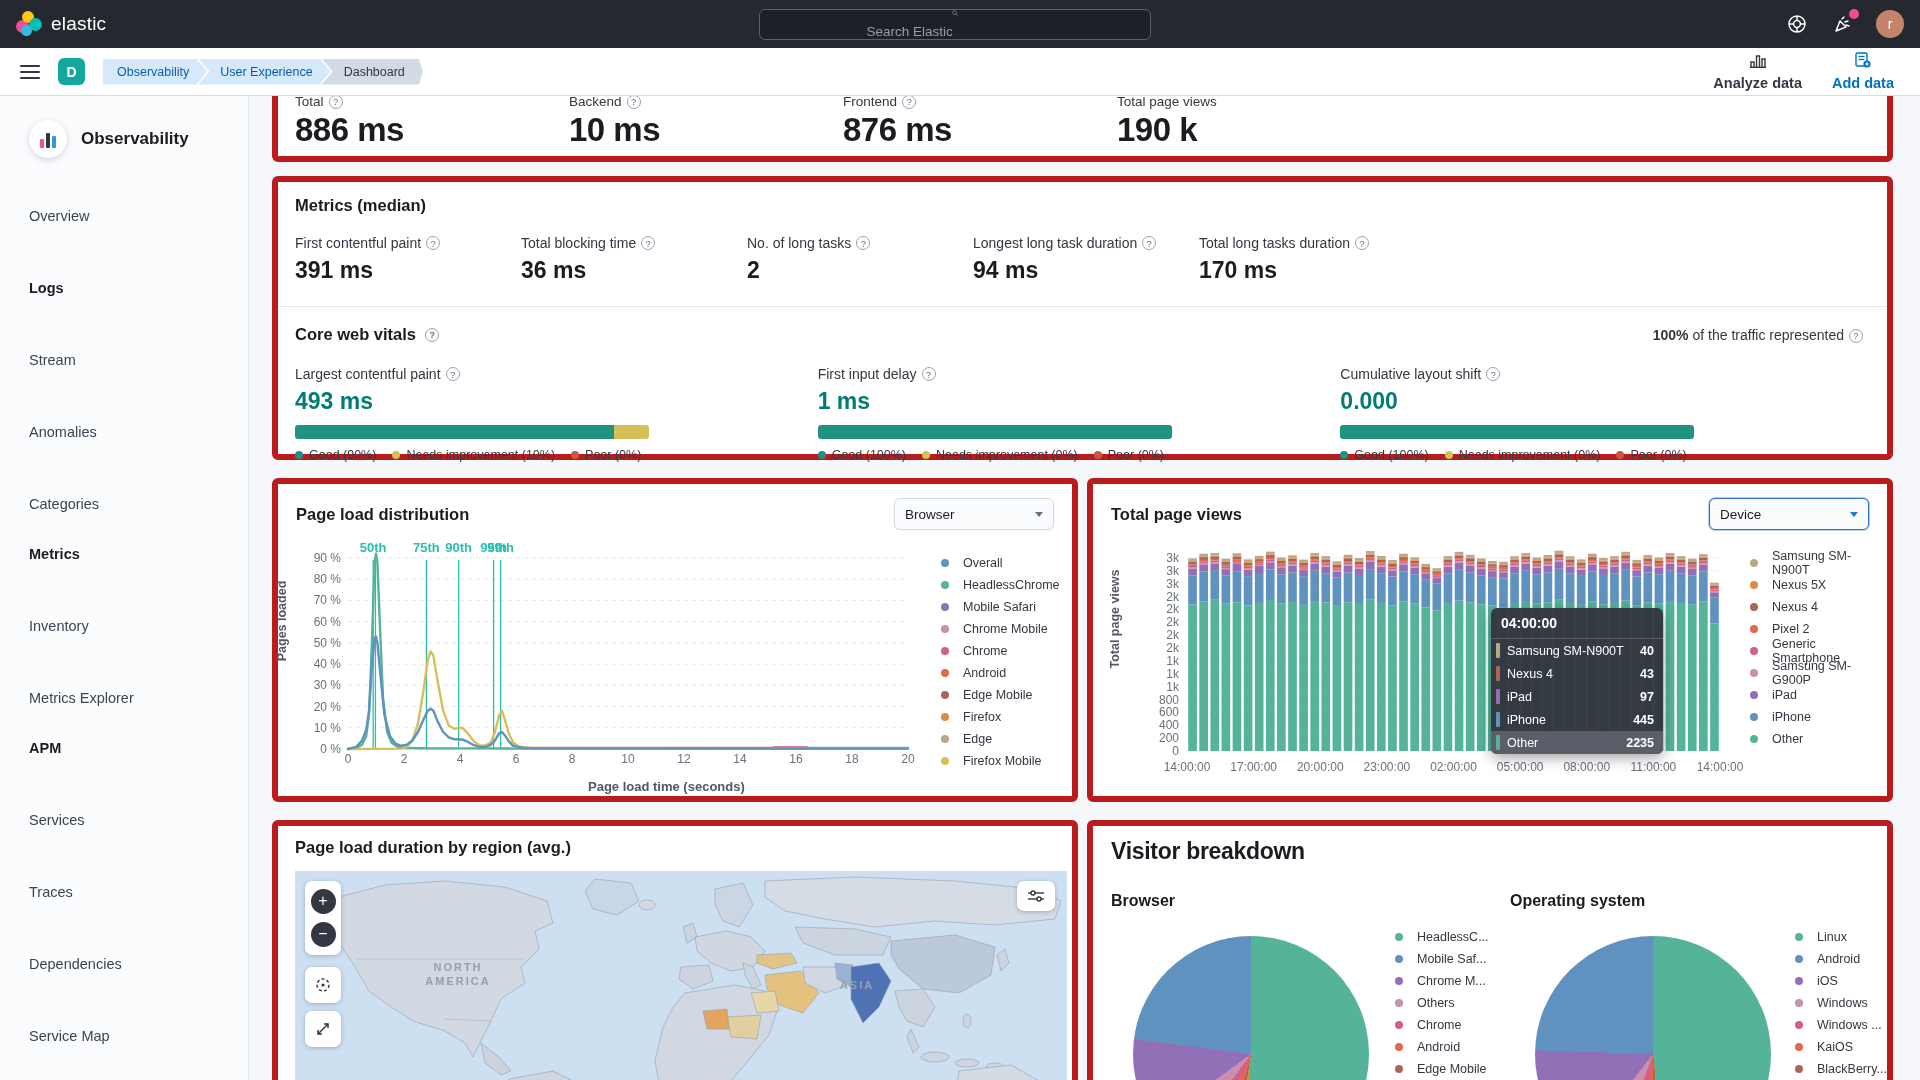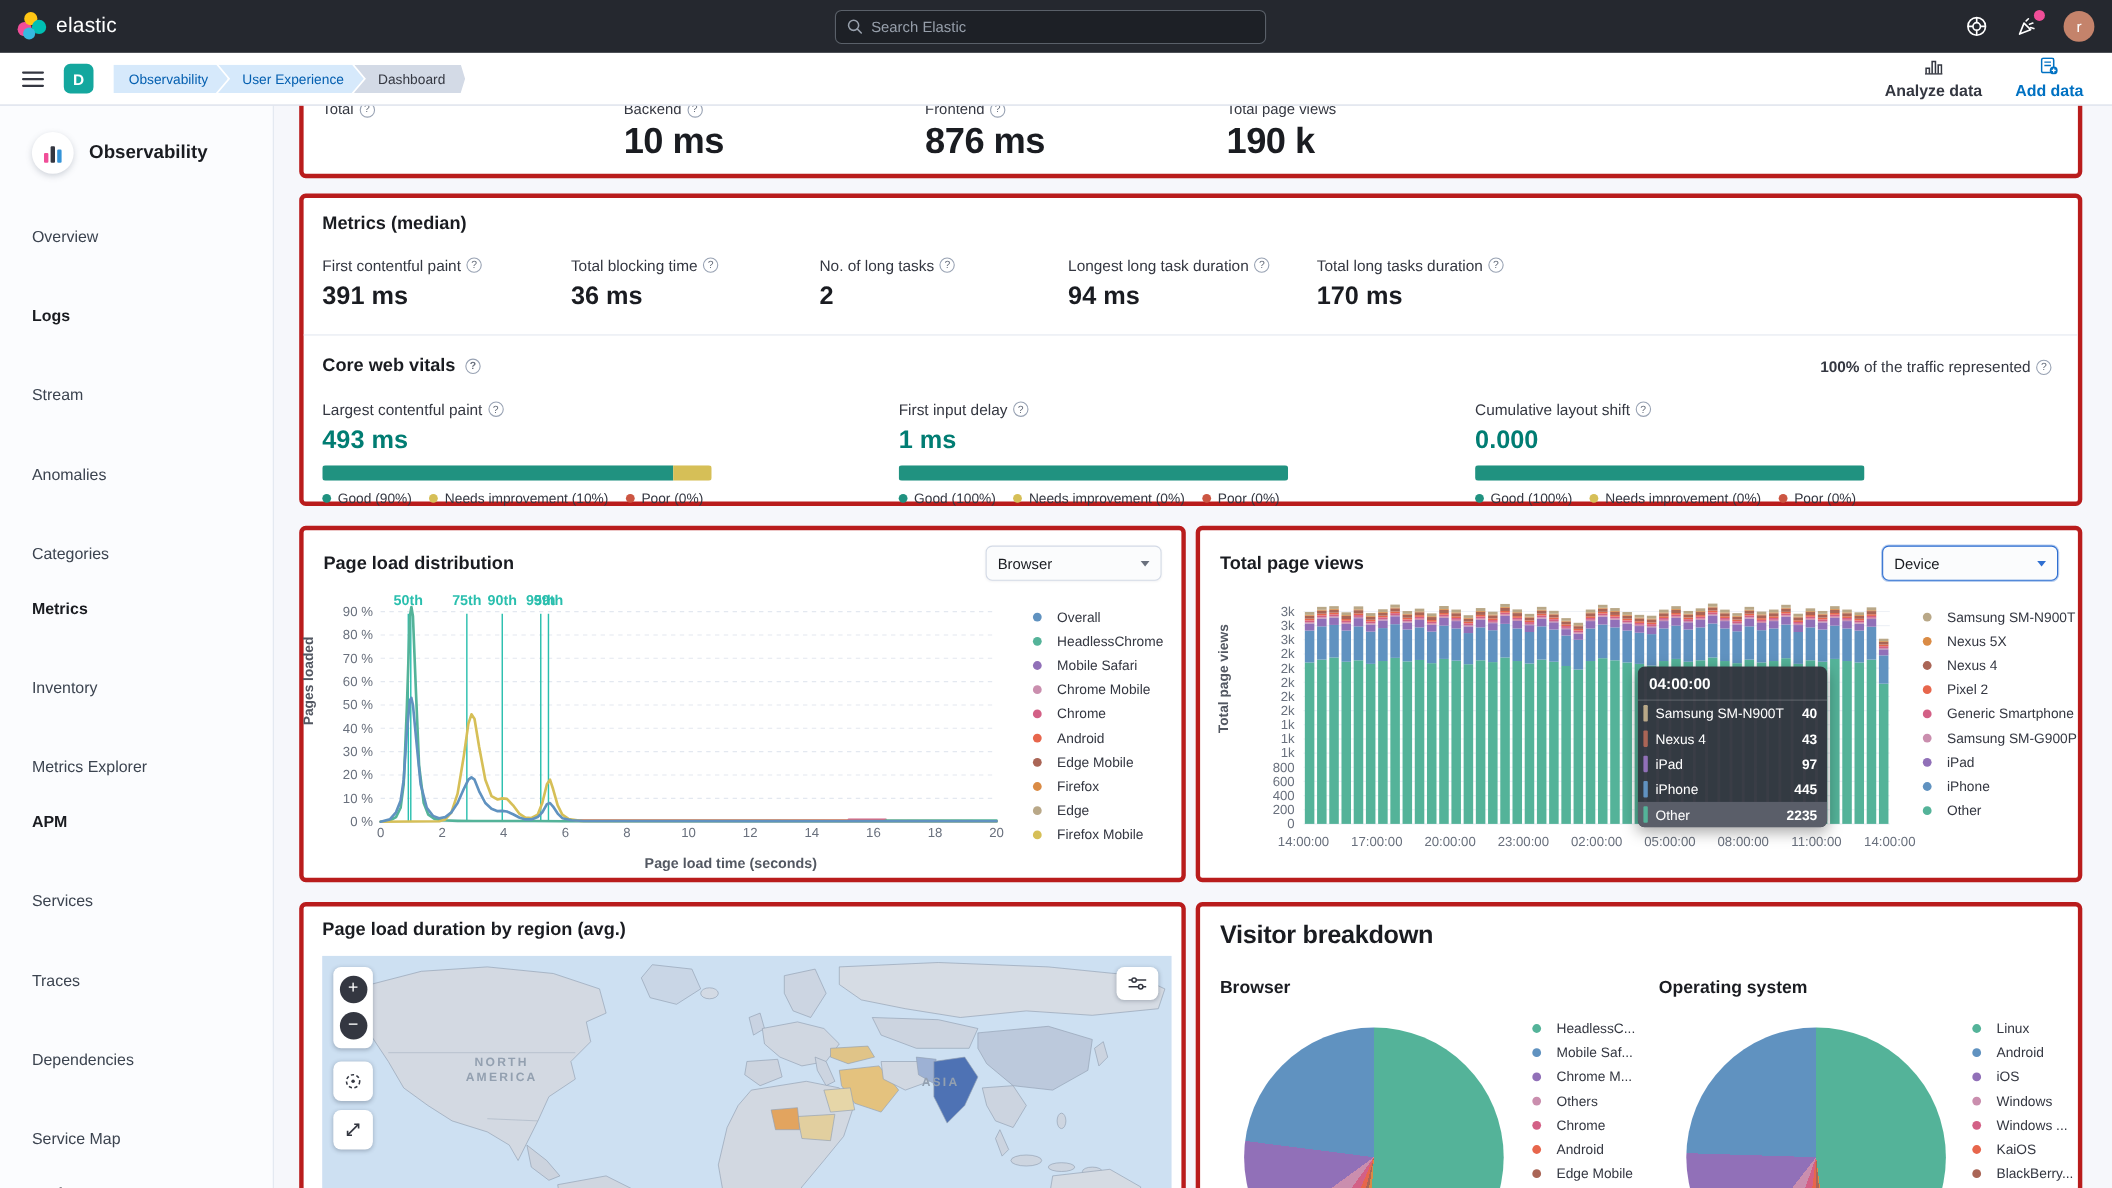--- a/index.html
+++ b/index.html
@@ -6,21 +6,21 @@
   html,body { width:1920px; height:1080px; overflow:hidden; background:#fff; }
   body { font-family:"Liberation Sans","DejaVu Sans",sans-serif; color:#1a1c21; }
   .page { position:relative; width:1920px; height:1080px; background:#f6f7fb; overflow:hidden; }
 
   
   .topbar { position:absolute; top:0; left:0; right:0; height:48px; background:#25282f; display:flex; align-items:center; padding:0 16px; z-index:30; }
   .brand { display:flex; align-items:center; gap:9px; }
   .logo { position:relative; width:26px; height:26px; }
   .logo i { position:absolute; border-radius:50%; }
   .brand-name { color:#fff; font-size:19px; font-weight:500; letter-spacing:.2px; }
-  .search-wrap { position:absolute; left:759px; width:392px; height:31px; background:#1d2026; border:1px solid #5a6069; border-radius:6px; display:flex; align-items:center; padding:0 10px; gap:8px; }
+  .search-wrap { position:absolute; left:759px; width:392px; height:31px; background:#1d2026; border:1px solid #5a6069; border-radius:6px; display:flex; align-items:center; padding:0 10px; gap:8px;flex-direction:column; }
   .search-wrap input { flex:1; background:transparent; border:none; outline:none; color:#d4dae5; font-size:13.5px; font-family:inherit; }
   .search-wrap input::placeholder { color:#979fab; }
   .topbar-right { margin-left:auto; display:flex; align-items:center; gap:20px; }
   .tb-icon { position:relative; width:26px; height:26px; display:flex; align-items:center; justify-content:center; }
   .tb-dot { position:absolute; top:-2px; right:-3px; width:10px; height:10px; border-radius:50%; background:#f04e98; }
   .avatar { width:28px; height:28px; border-radius:50%; background:#c4836b; color:#fff; font-size:14px; display:flex; align-items:center; justify-content:center; }
 
   
   .crumbbar { position:absolute; top:48px; left:0; right:0; height:48px; background:#fff; border-bottom:1px solid #d3dae6; display:flex; align-items:center; padding:0 26px 0 20px; z-index:20; }
   .burger { width:20px; height:14px; display:flex; flex-direction:column; justify-content:space-between; margin-right:18px; }
@@ -39,21 +39,21 @@
   .side-head { display:flex; align-items:center; gap:14px; margin-bottom:34px; }
   .app-circle { width:38px; height:38px; border-radius:50%; background:#fff; box-shadow:0 2px 6px rgba(80,90,110,.25); display:flex; align-items:flex-end; justify-content:center; gap:2px; padding-bottom:10px; }
   .app-circle i { display:block; width:4px; border-radius:1px; }
   .side-title { font-size:17px; font-weight:700; }
   .nav-item { font-size:14.5px; color:#3c4450; line-height:28px; cursor:pointer;margin-top:44px; }
   .nav-item.active { font-weight:700; text-decoration:underline; color:#1a1c21; }
   .nav-header { font-size:14.5px; font-weight:700; color:#1a1c21; line-height:28px; margin-top:22px; }
   .nav-gap { height:22px; }
 
   
-  .panel { position:absolute; background:#fff; border:4px solid #b91c1c; border-radius:6px; }
+  .panel { position:absolute; background:#fff; border:6px solid #b91c1c; border-radius:6px; }
   .panel-title { font-size:16.5px; font-weight:700; color:#1a1c21; }
 
   .kpi-panel { left:272px; top:76px; width:1621px; height:86px; padding:12px 0 0 17px; display:flex; }
   .kpi { width:274px; }
   .kpi-label { font-size:13.5px; color:#343741; display:flex; align-items:center; }
   .kpi-value { font-size:33px; font-weight:700; letter-spacing:-.5px; margin-top:2px; }
 
   .info-i { display:inline-flex; align-items:center; justify-content:center; width:14px; height:14px; border:1px solid #98a2b3; border-radius:50%; color:#69707d; font-size:9.5px; margin-left:5px; flex:none; }
 
   .metrics-panel { left:272px; top:176px; width:1621px; height:284px; padding:14px 24px 0 17px; }
@@ -217,20 +217,21 @@
         <div class="nav-item">Monitors</div>
         <div class="nav-item">TLS Certificates</div>
         <div class="nav-header">User Experience</div>
         <div class="nav-item active">Dashboard</div>
       </nav>
   </aside>
 
   <section class="panel kpi-panel" id="kpi-panel">
       <div class="kpi">
         <div class="kpi-label">Total<span class="info-i">?</span></div>
+        <div class="kpi-value">886 ms</div>
       </div>
       <div class="kpi">
         <div class="kpi-label">Backend<span class="info-i">?</span></div>
         <div class="kpi-value">10 ms</div>
       </div>
       <div class="kpi">
         <div class="kpi-label">Frontend<span class="info-i">?</span></div>
         <div class="kpi-value">876 ms</div>
       </div>
       <div class="kpi">

